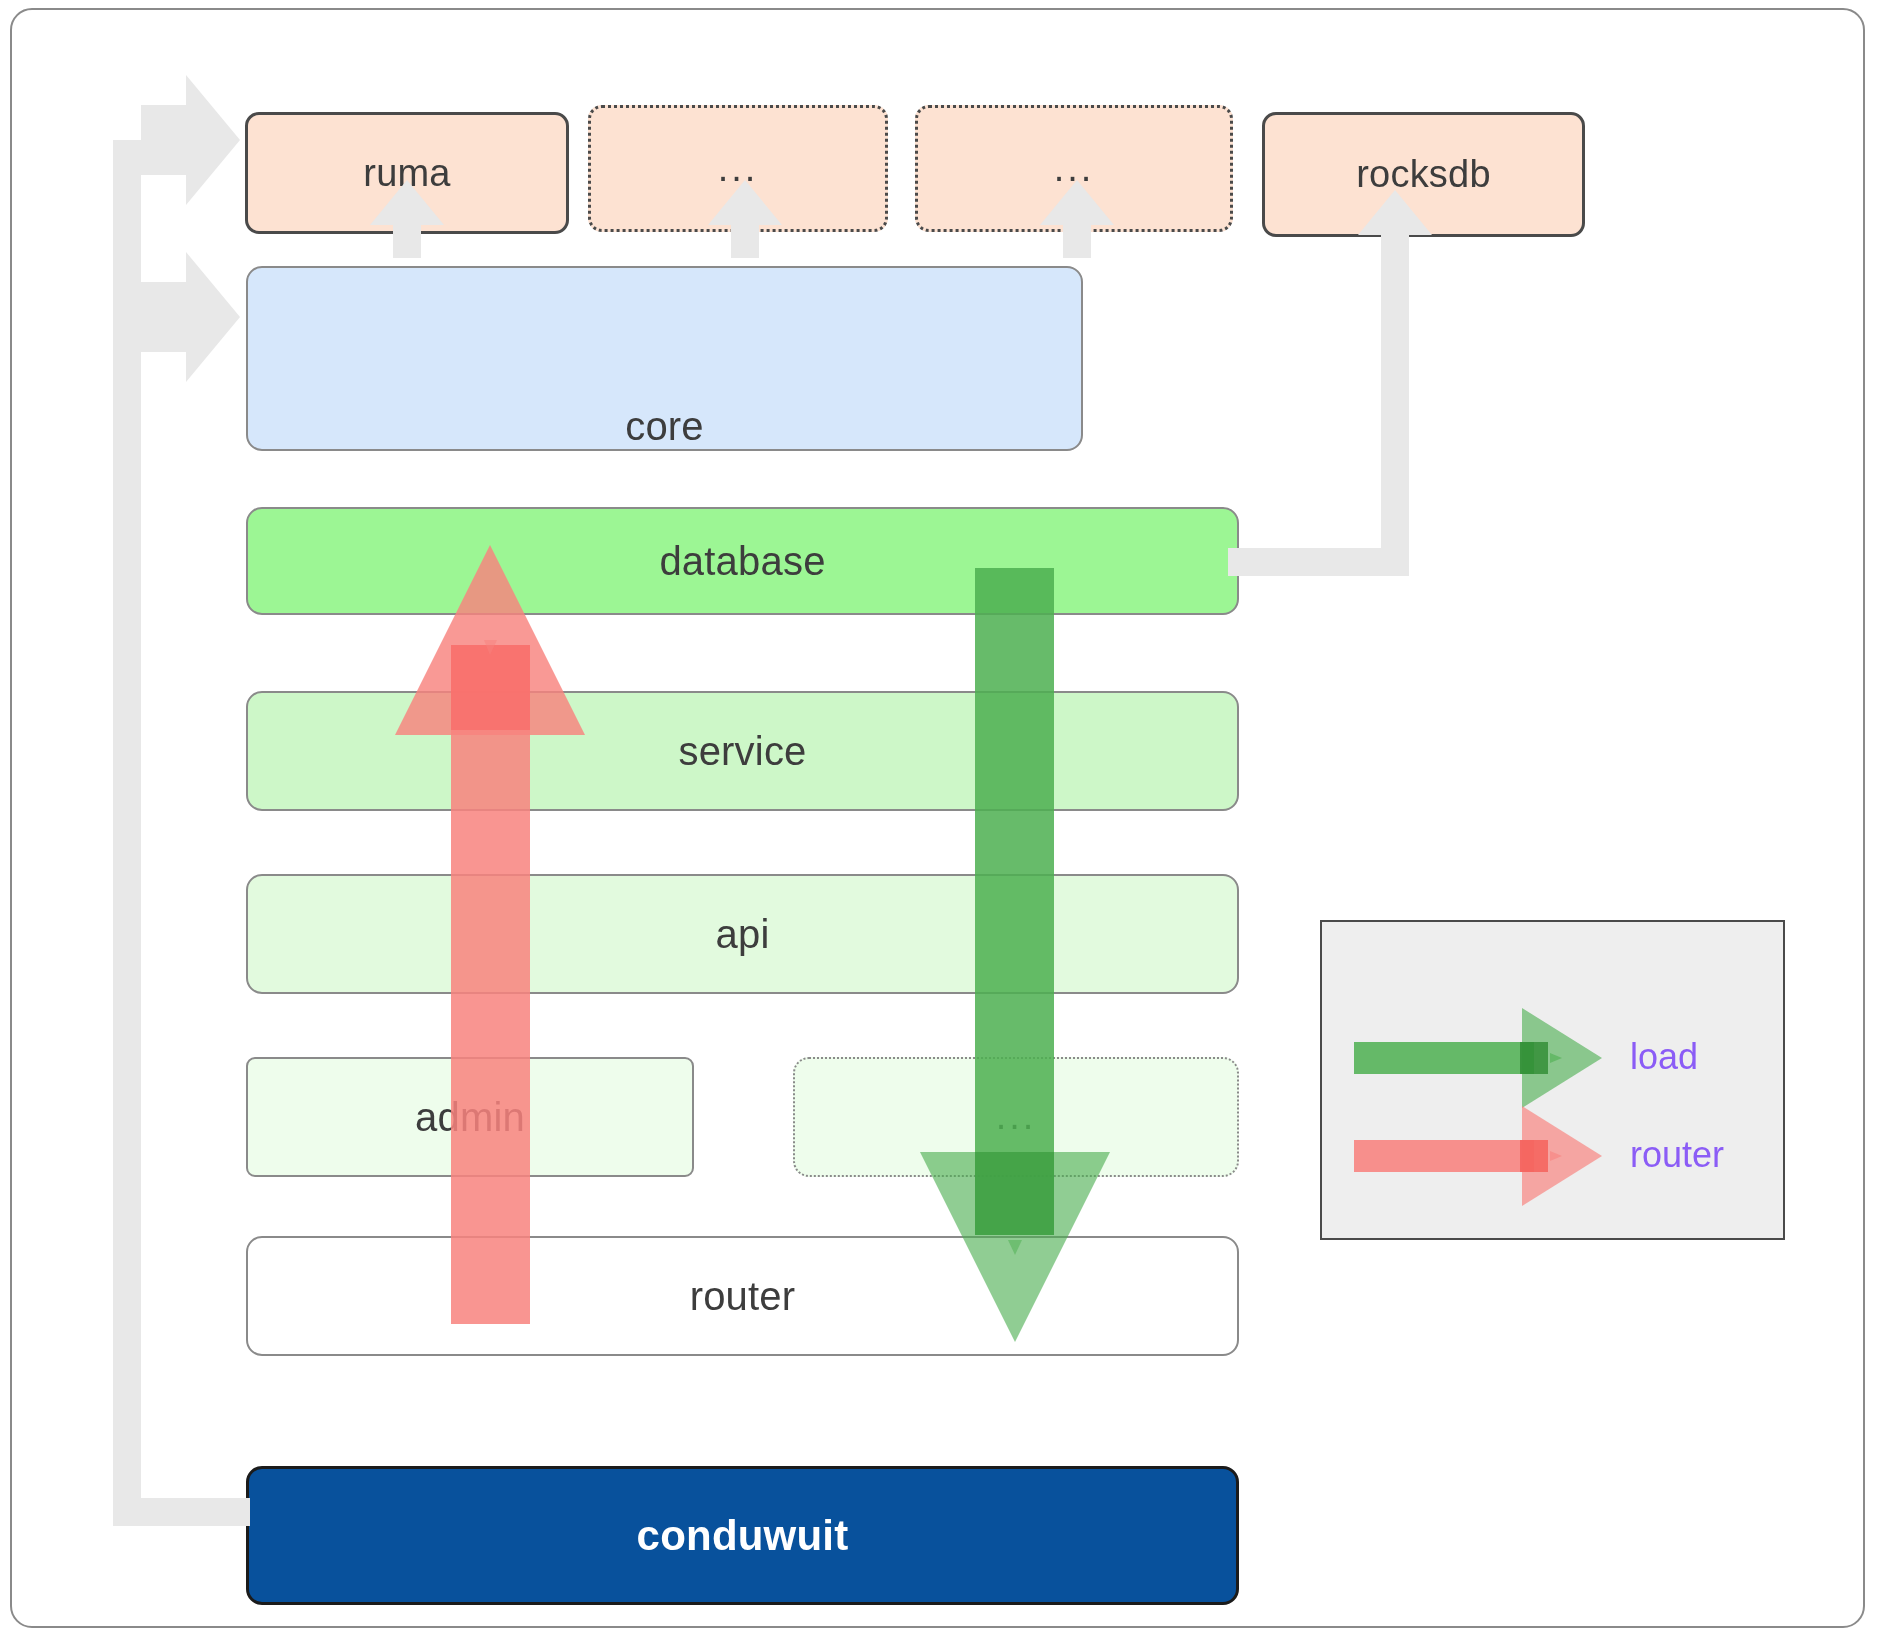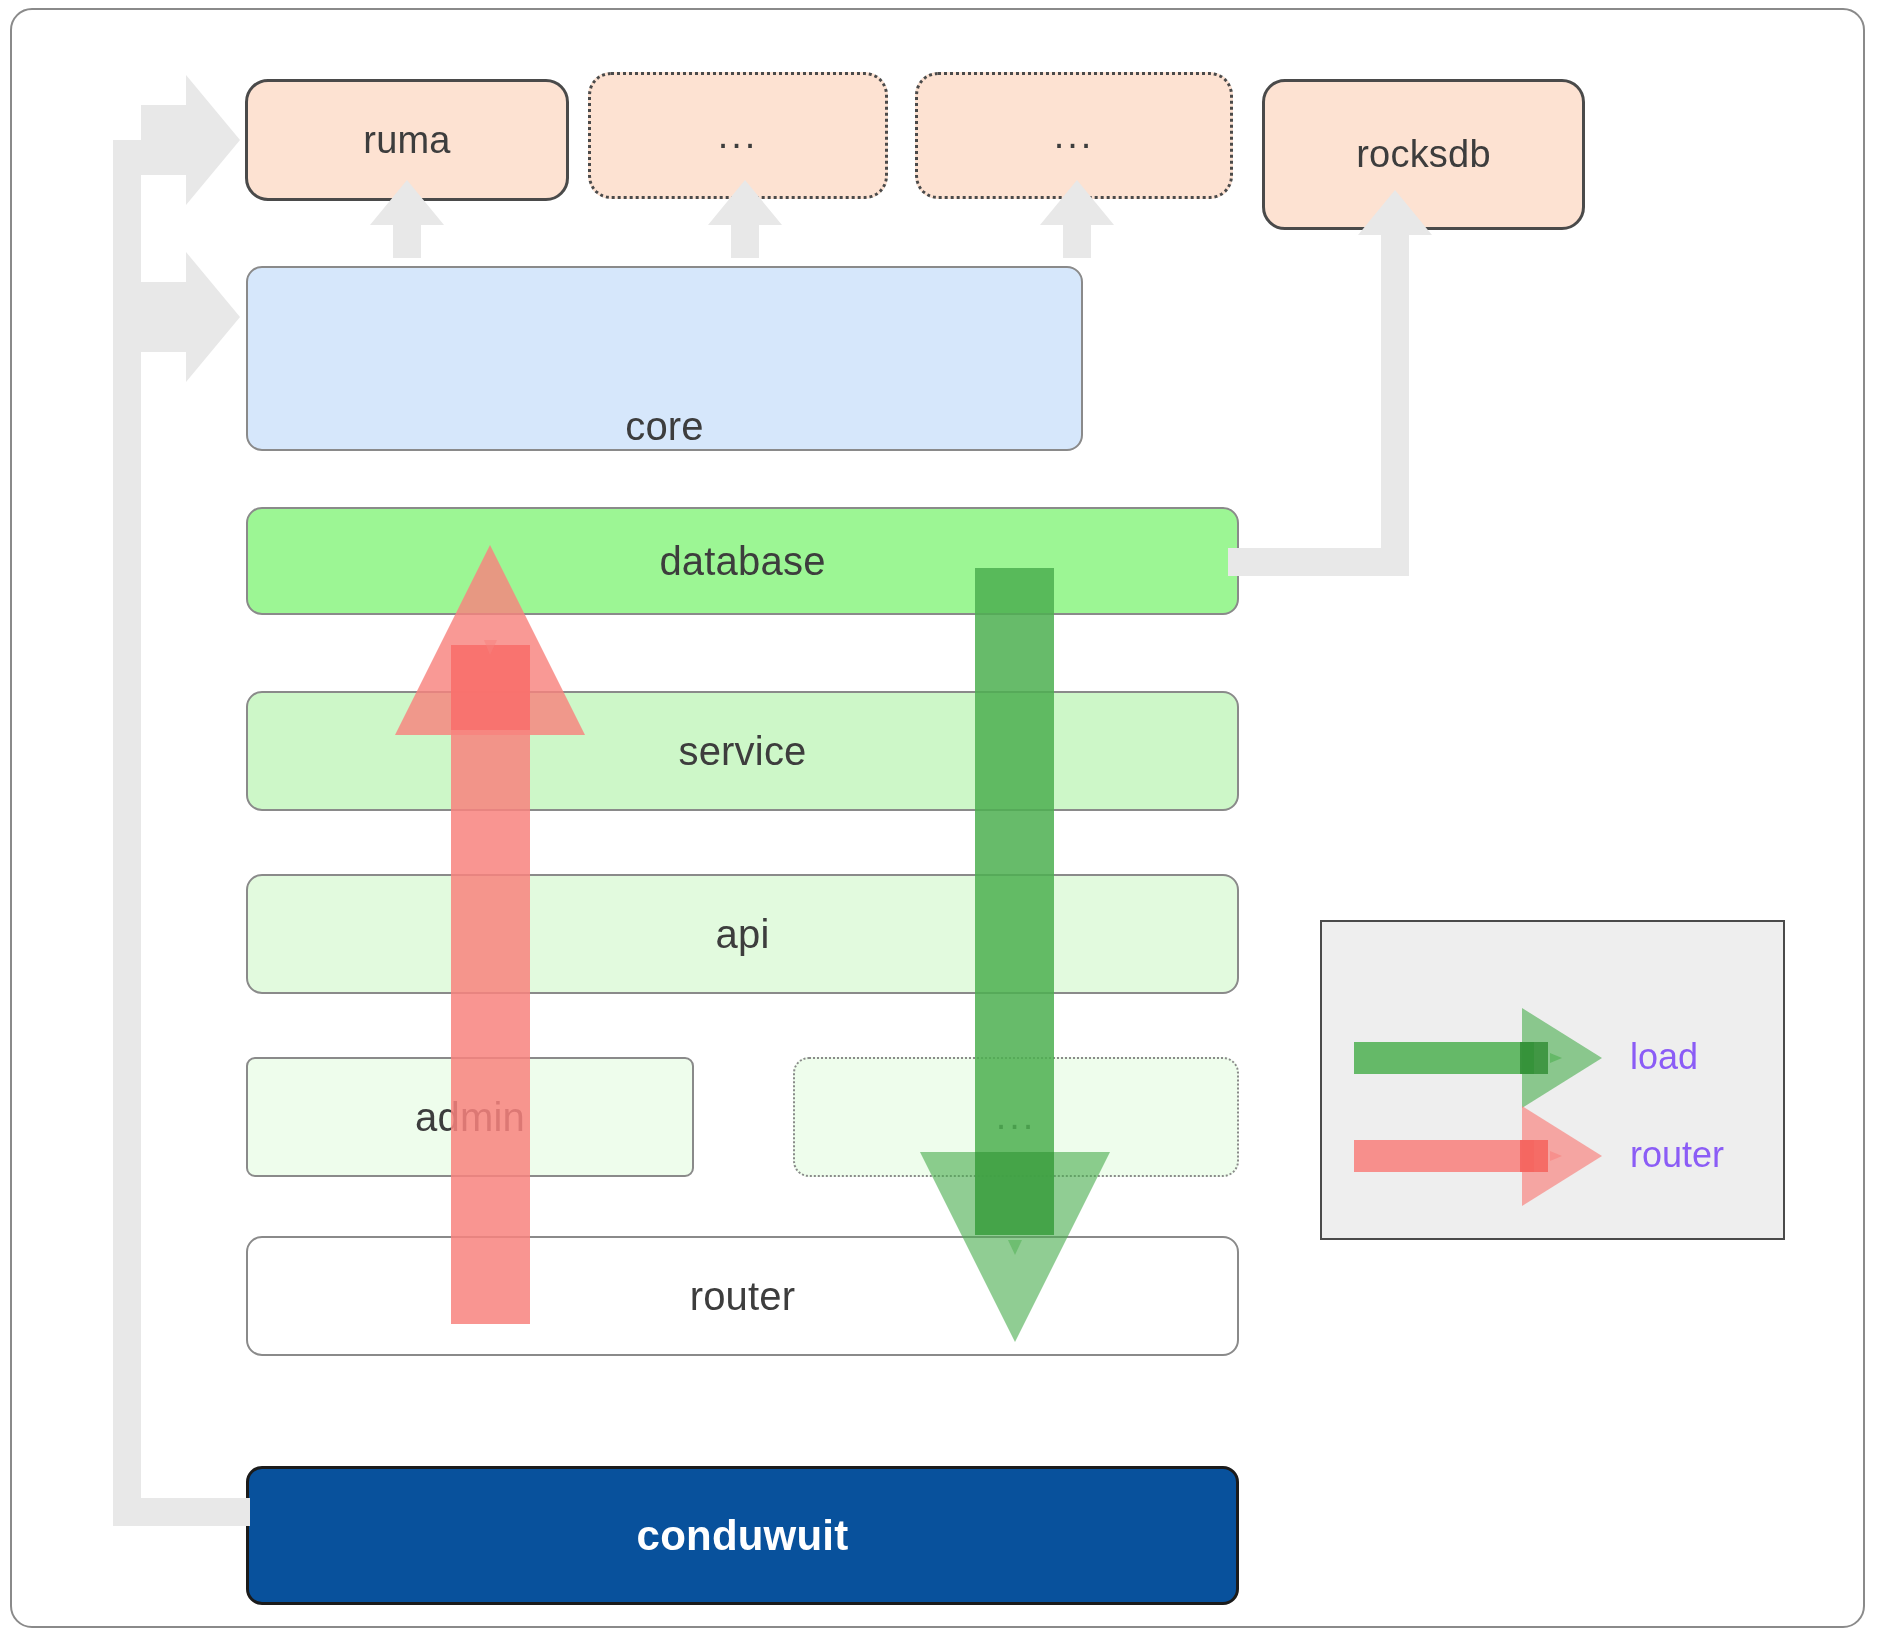--- a/index.html
+++ b/index.html
@@ -22,24 +22,25 @@
     position:absolute;
     box-sizing:border-box;
     display:flex;align-items:center;justify-content:center;
     color:#3d3d3d;
     letter-spacing:.2px;
   }
   .box-label{pointer-events:none;}
 
   
   .dep{
-    border-radius:23px;
+    border-radius:14px;
     background:#fde2d2;
     border:3px solid #4a4a4a;
     font-size:38px;
+    margin-top:33px;
   }
   .dep.dotted{
     border:3px dotted #4a4a4a;
     background:#fde2d2;
   }
   .dots{letter-spacing:3px;font-size:38px;line-height:.4;}
 
   
   .core{
     border-radius:16px;
@@ -129,21 +130,21 @@
     </div>
 
     <div class="box dep dotted" style="left:588px;top:72px;width:300px;height:127px;">
       <span class="box-label dots">...</span>
     </div>
 
     <div class="box dep dotted" style="left:915px;top:72px;width:318px;height:127px;">
       <span class="box-label dots">...</span>
     </div>
 
-    <div class="box dep" style="left:1262px;top:79px;width:323px;height:151px;">
+    <div class="box dep" style="left:1262px;top:79px;width:323px;height:125px;">
       <span class="box-label">rocksdb</span>
     </div>
 
     <div class="box core" style="left:246px;top:266px;width:837px;height:185px;align-items:flex-end;">
       <span class="box-label">core</span>
     </div>
 
     <div class="box layer db" style="left:246px;top:507px;width:993px;height:108px;">
       <span class="box-label">database</span>
     </div>

